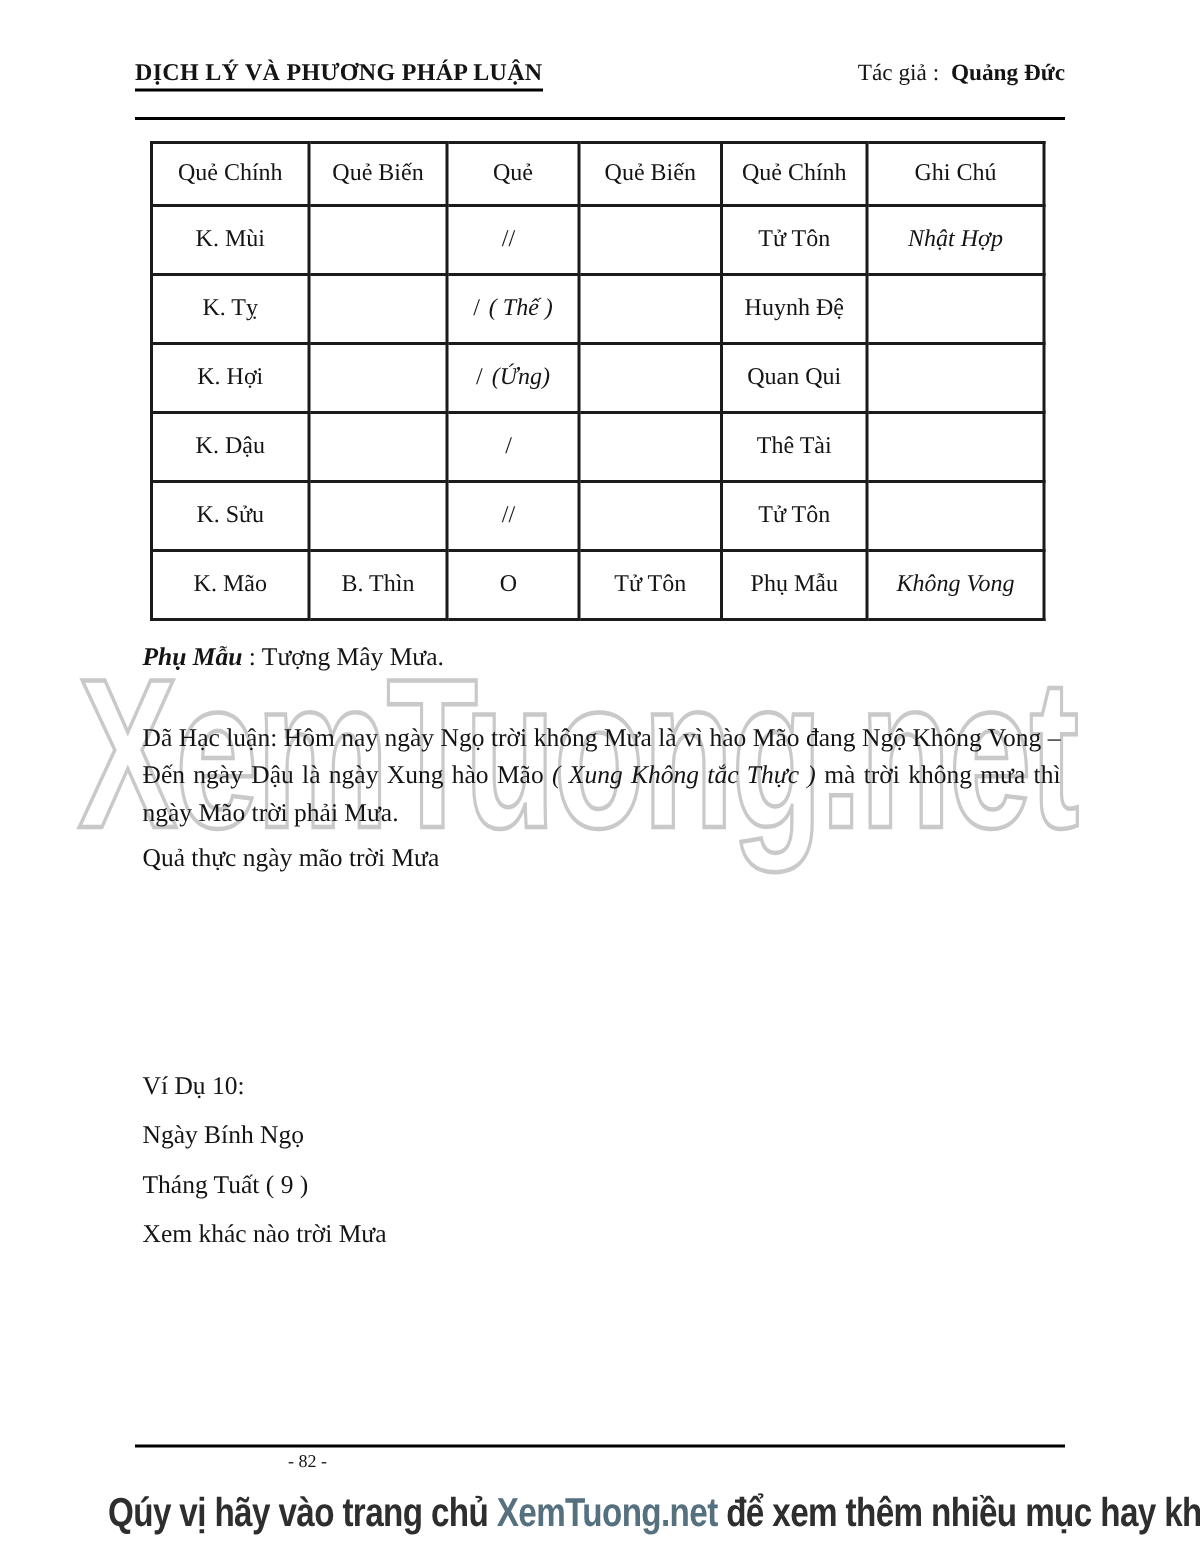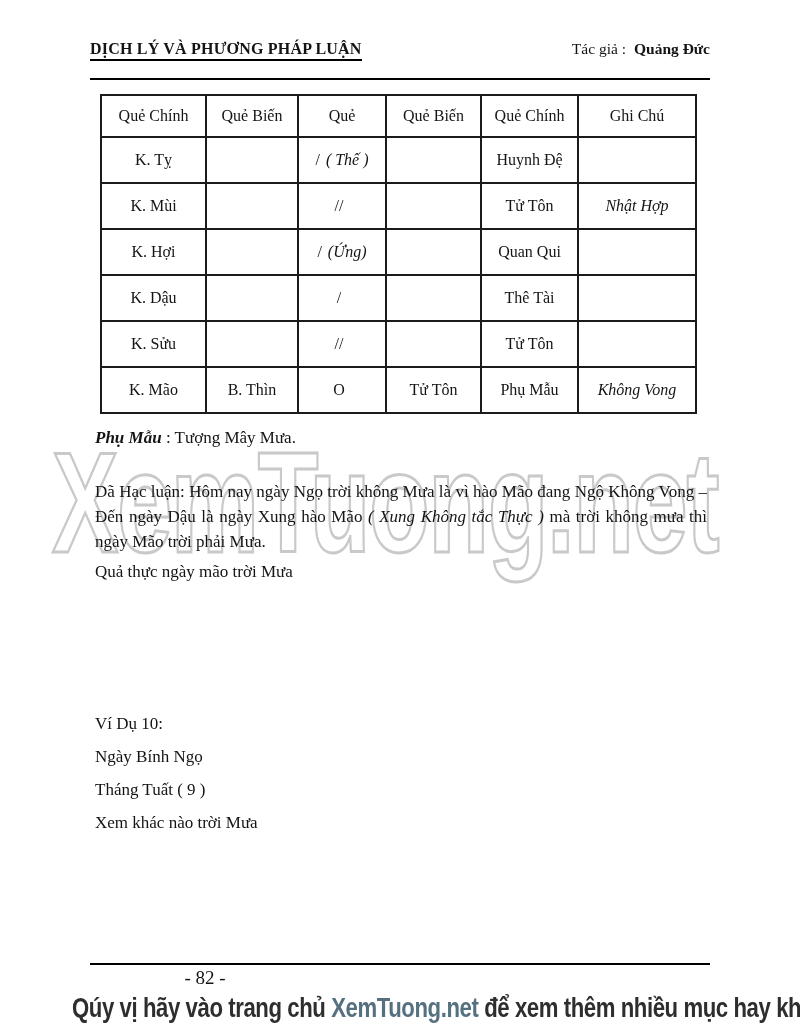--- a/index.html
+++ b/index.html
@@ -44,21 +44,21 @@
   .phumau{left:95px;top:428px;}
   .phumau .term{font-weight:bold;font-style:italic;}
   .dahac{left:95px;top:479px;width:612px;text-align:justify;line-height:25px;}
   .dahac .it{font-style:italic;}
   .quathuc{left:95px;top:562px;}
   .example{left:95px;top:707px;}
   .example p{margin:0;height:33px;line-height:33px;}
   .example .it{font-style:italic;}
   
   .footer-rule{position:absolute;left:90px;width:620px;top:963px;border-top:2px solid #000;z-index:2;}
-  .page-number{position:absolute;left:90px;width:230px;top:967px;text-align:center;font-size:19px;z-index:2;}
+  .page-number{position:absolute;left:90px;width:230px;top:967px;text-align:center;font-size:12px;z-index:2;}
   .banner{
     position:absolute;left:0;width:800px;top:993px;text-align:center;z-index:2;
     font-family:"Liberation Sans",sans-serif;font-size:27px;font-weight:bold;
     color:#2e2e2e;white-space:nowrap;letter-spacing:-0.5px;
     transform:scaleX(0.82);transform-origin:center top;
   }
   .banner .link{color:#55707f;}
 </style>
 </head>
 <body>
@@ -85,34 +85,34 @@
   <tbody>
       <tr>
     <th>Quẻ Chính</th>
     <th>Quẻ Biến</th>
     <th>Quẻ</th>
     <th>Quẻ Biến</th>
     <th>Quẻ Chính</th>
     <th>Ghi Chú</th>
   </tr>
   <tr>
+    <td>K. Mùi</td>
+    <td></td>
+    <td><span>//</span><span class="note"></span></td>
+    <td></td>
+    <td>Tử Tôn</td>
+    <td class="ghichu">Nhật Hợp</td>
+  </tr>
+  <tr>
     <td>K. Tỵ</td>
     <td></td>
     <td><span>/</span><span class="note">( Thế )</span></td>
     <td></td>
     <td>Huynh Đệ</td>
     <td class="ghichu"></td>
-  </tr>
-  <tr>
-    <td>K. Mùi</td>
-    <td></td>
-    <td><span>//</span><span class="note"></span></td>
-    <td></td>
-    <td>Tử Tôn</td>
-    <td class="ghichu">Nhật Hợp</td>
   </tr>
   <tr>
     <td>K. Hợi</td>
     <td></td>
     <td><span>/</span><span class="note">(Ứng)</span></td>
     <td></td>
     <td>Quan Qui</td>
     <td class="ghichu"></td>
   </tr>
   <tr>

